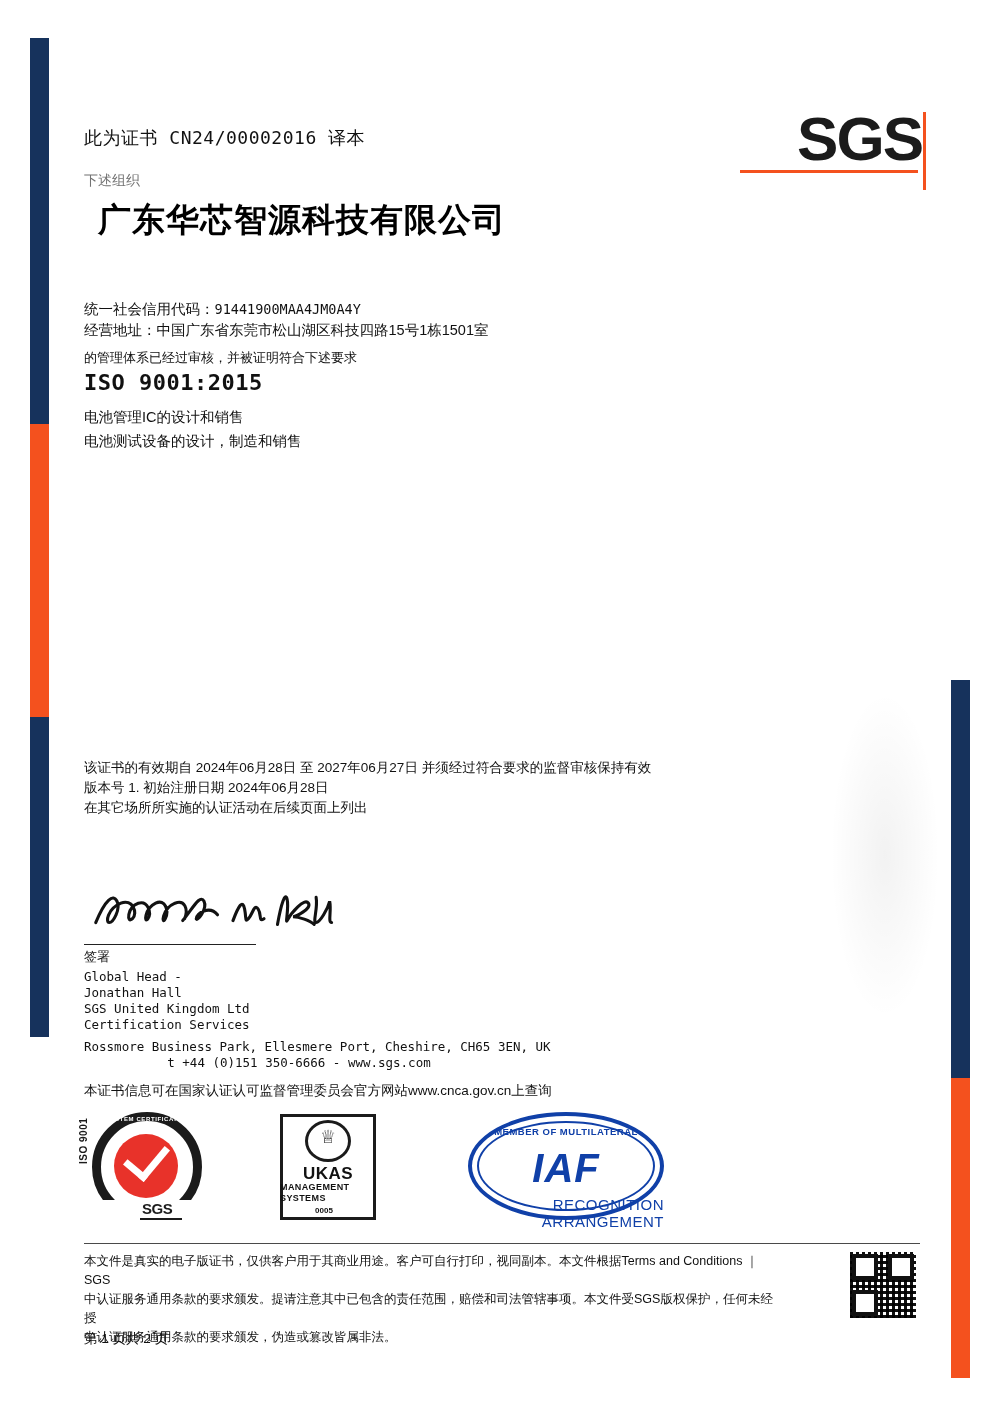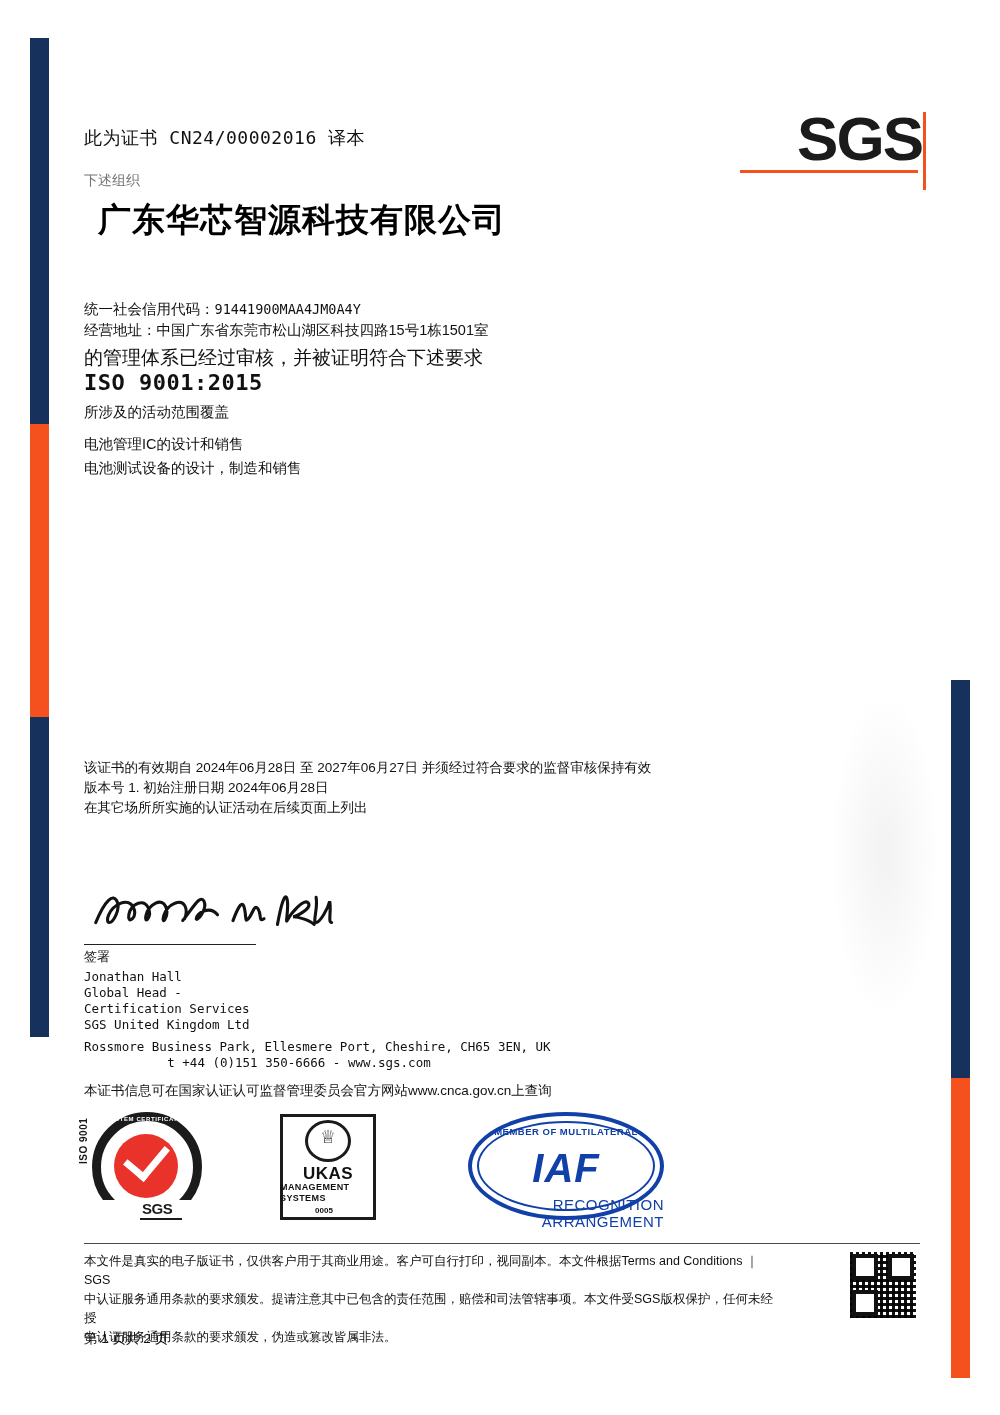--- a/index.html
+++ b/index.html
@@ -91,21 +91,21 @@
   }
   .details {
     margin-top: 56px;
     font-size: 14.5px;
     line-height: 21px;
     color: #111;
   }
   .details .mono { font-family: "DejaVu Sans Mono", monospace; font-size: 13.5px; }
   .conformity {
     margin-top: 6px;
-    font-size: 19px;
+    font-size: 13px;
     line-height: 21px;
   }
   .standard {
     margin-top: 2px;
     font-family: "DejaVu Sans Mono", monospace;
     font-size: 22px;
     font-weight: bold;
     letter-spacing: 0.5px;
   }
   .scope-head {
@@ -380,21 +380,20 @@
     <div>
       <span>统一社会信用代码：</span><span class="mono">91441900MAA4JM0A4Y</span>
     </div>
     <div>
       <span>经营地址：</span><span>中国广东省东莞市松山湖区科技四路15号1栋1501室</span>
     </div>
   </div>
 
   <div class="conformity">的管理体系已经过审核，并被证明符合下述要求</div>
   <div class="standard">ISO 9001:2015</div>
-  <div class="scope-head">所涉及的活动范围覆盖</div>
   <div class="scope-list">
     <div>电池管理IC的设计和销售</div>
     <div>电池测试设备的设计，制造和销售</div>
   </div>
 </div>
 
 <div class="validity">
   <div class="row">该证书的有效期自  2024年06月28日  至  2027年06月27日  并须经过符合要求的监督审核保持有效</div>
   <div class="row">版本号 1.  初始注册日期  2024年06月28日</div>
   <div class="row">在其它场所所实施的认证活动在后续页面上列出</div>
@@ -402,24 +401,24 @@
 
 <div class="signature-block">
   <svg class="signature-img" viewBox="0 0 300 60">
     <path d="M8 44 C18 20, 26 14, 30 22 C34 30, 26 44, 22 44 C18 44, 20 30, 34 24 C46 19, 52 34, 46 40 C40 46, 40 28, 52 24 C62 21, 66 34, 62 40 C58 46, 58 30, 70 24 C80 19, 84 32, 80 40 C76 48, 76 30, 90 24 C100 20, 104 30, 100 40 M98 42 C108 30, 116 14, 120 22 C124 30, 112 44, 112 40 C112 34, 126 26, 134 36" fill="none" stroke="#121212" stroke-width="3.2" stroke-linecap="round"></path>
     <path d="M150 42 C156 26, 160 20, 162 30 C164 40, 162 44, 166 40 C170 36, 172 24, 176 30 C180 36, 176 44, 182 40" fill="none" stroke="#121212" stroke-width="3.2" stroke-linecap="round"></path>
     <path d="M196 46 C200 24, 204 12, 206 20 C208 28, 204 46, 206 42 C210 34, 224 18, 228 24 C232 30, 214 38, 212 38 C218 38, 230 42, 234 46 M236 18 C238 30, 232 44, 236 44 C240 44, 248 30, 250 22 C252 32, 248 44, 252 44" fill="none" stroke="#121212" stroke-width="3.2" stroke-linecap="round"></path>
   </svg>
   <div class="sig-rule"></div>
   <div class="sig-label">签署</div>
   <div class="sig-lines">
+    <div>Global Head -</div>
     <div>Jonathan Hall</div>
-    <div>Global Head -</div>
+    <div>SGS United Kingdom Ltd</div>
     <div>Certification Services</div>
-    <div>SGS United Kingdom Ltd</div>
   </div>
   <div class="sig-address">
     <div>Rossmore Business Park, Ellesmere Port, Cheshire, CH65 3EN, UK</div>
     <div>t +44 (0)151 350-6666 - www.sgs.com</div>
   </div>
 </div>
 
 <div class="cnca">本证书信息可在国家认证认可监督管理委员会官方网站www.cnca.gov.cn上查询</div>
 
 <div class="marks">

